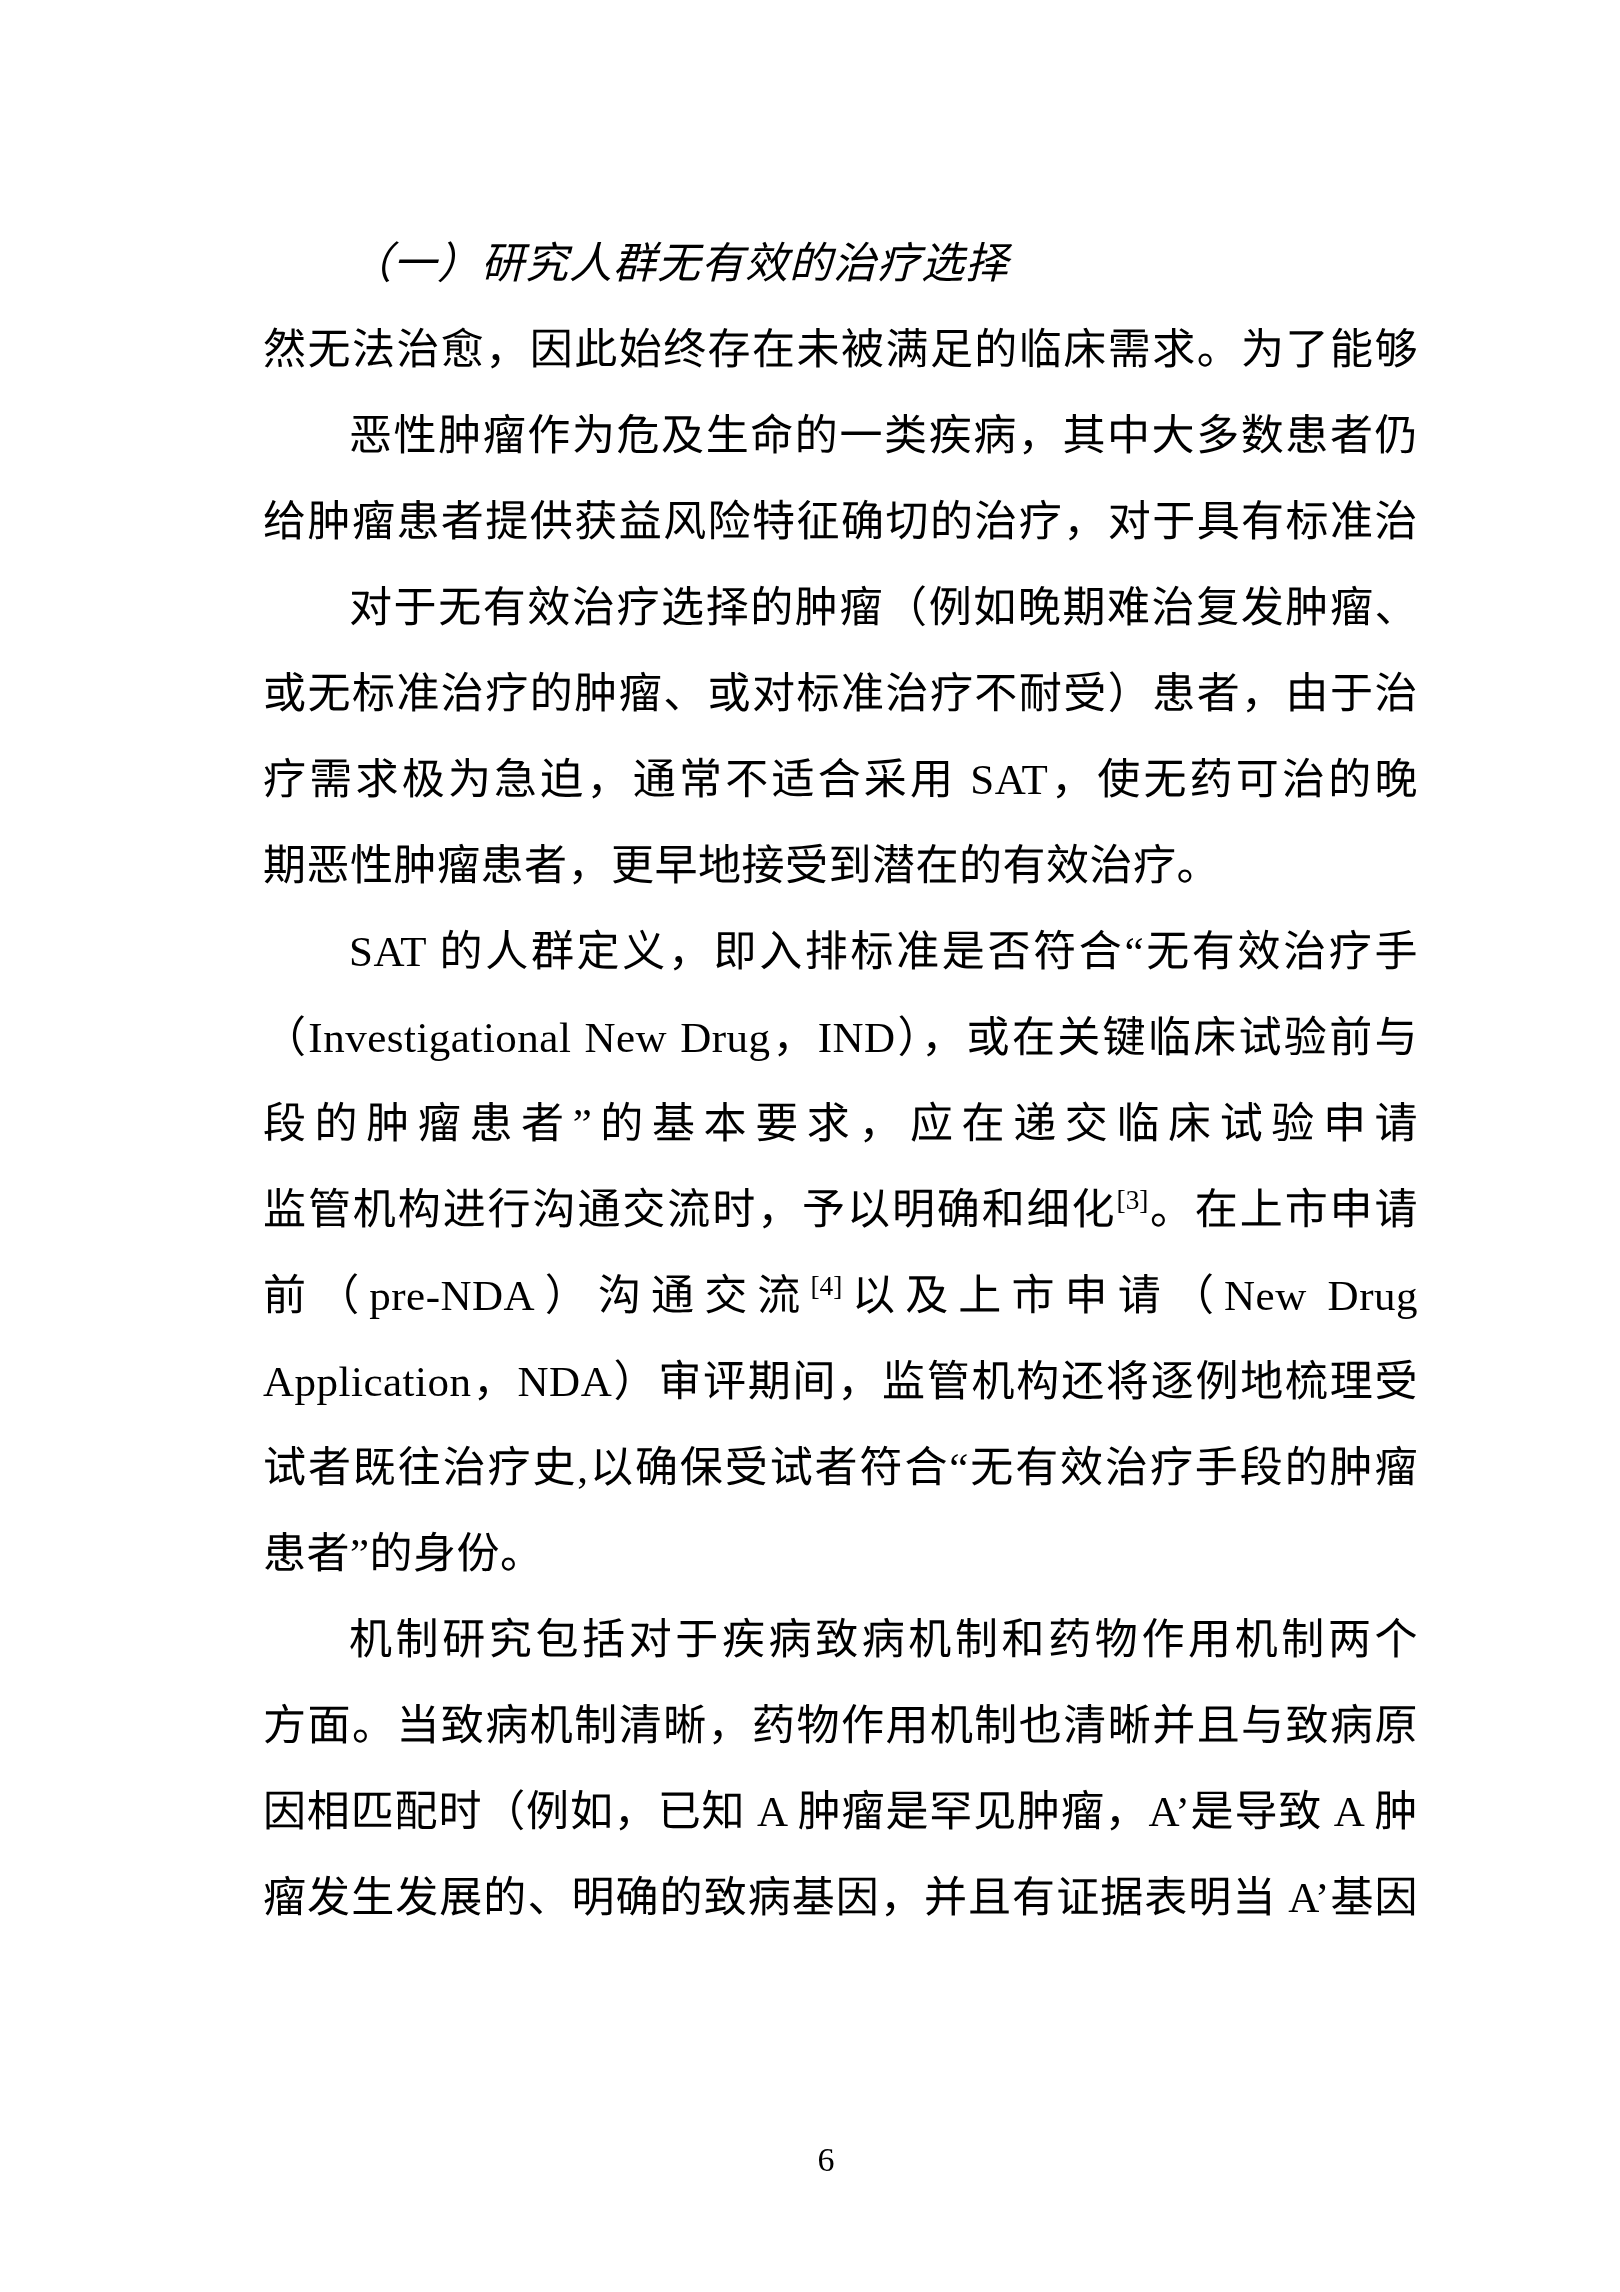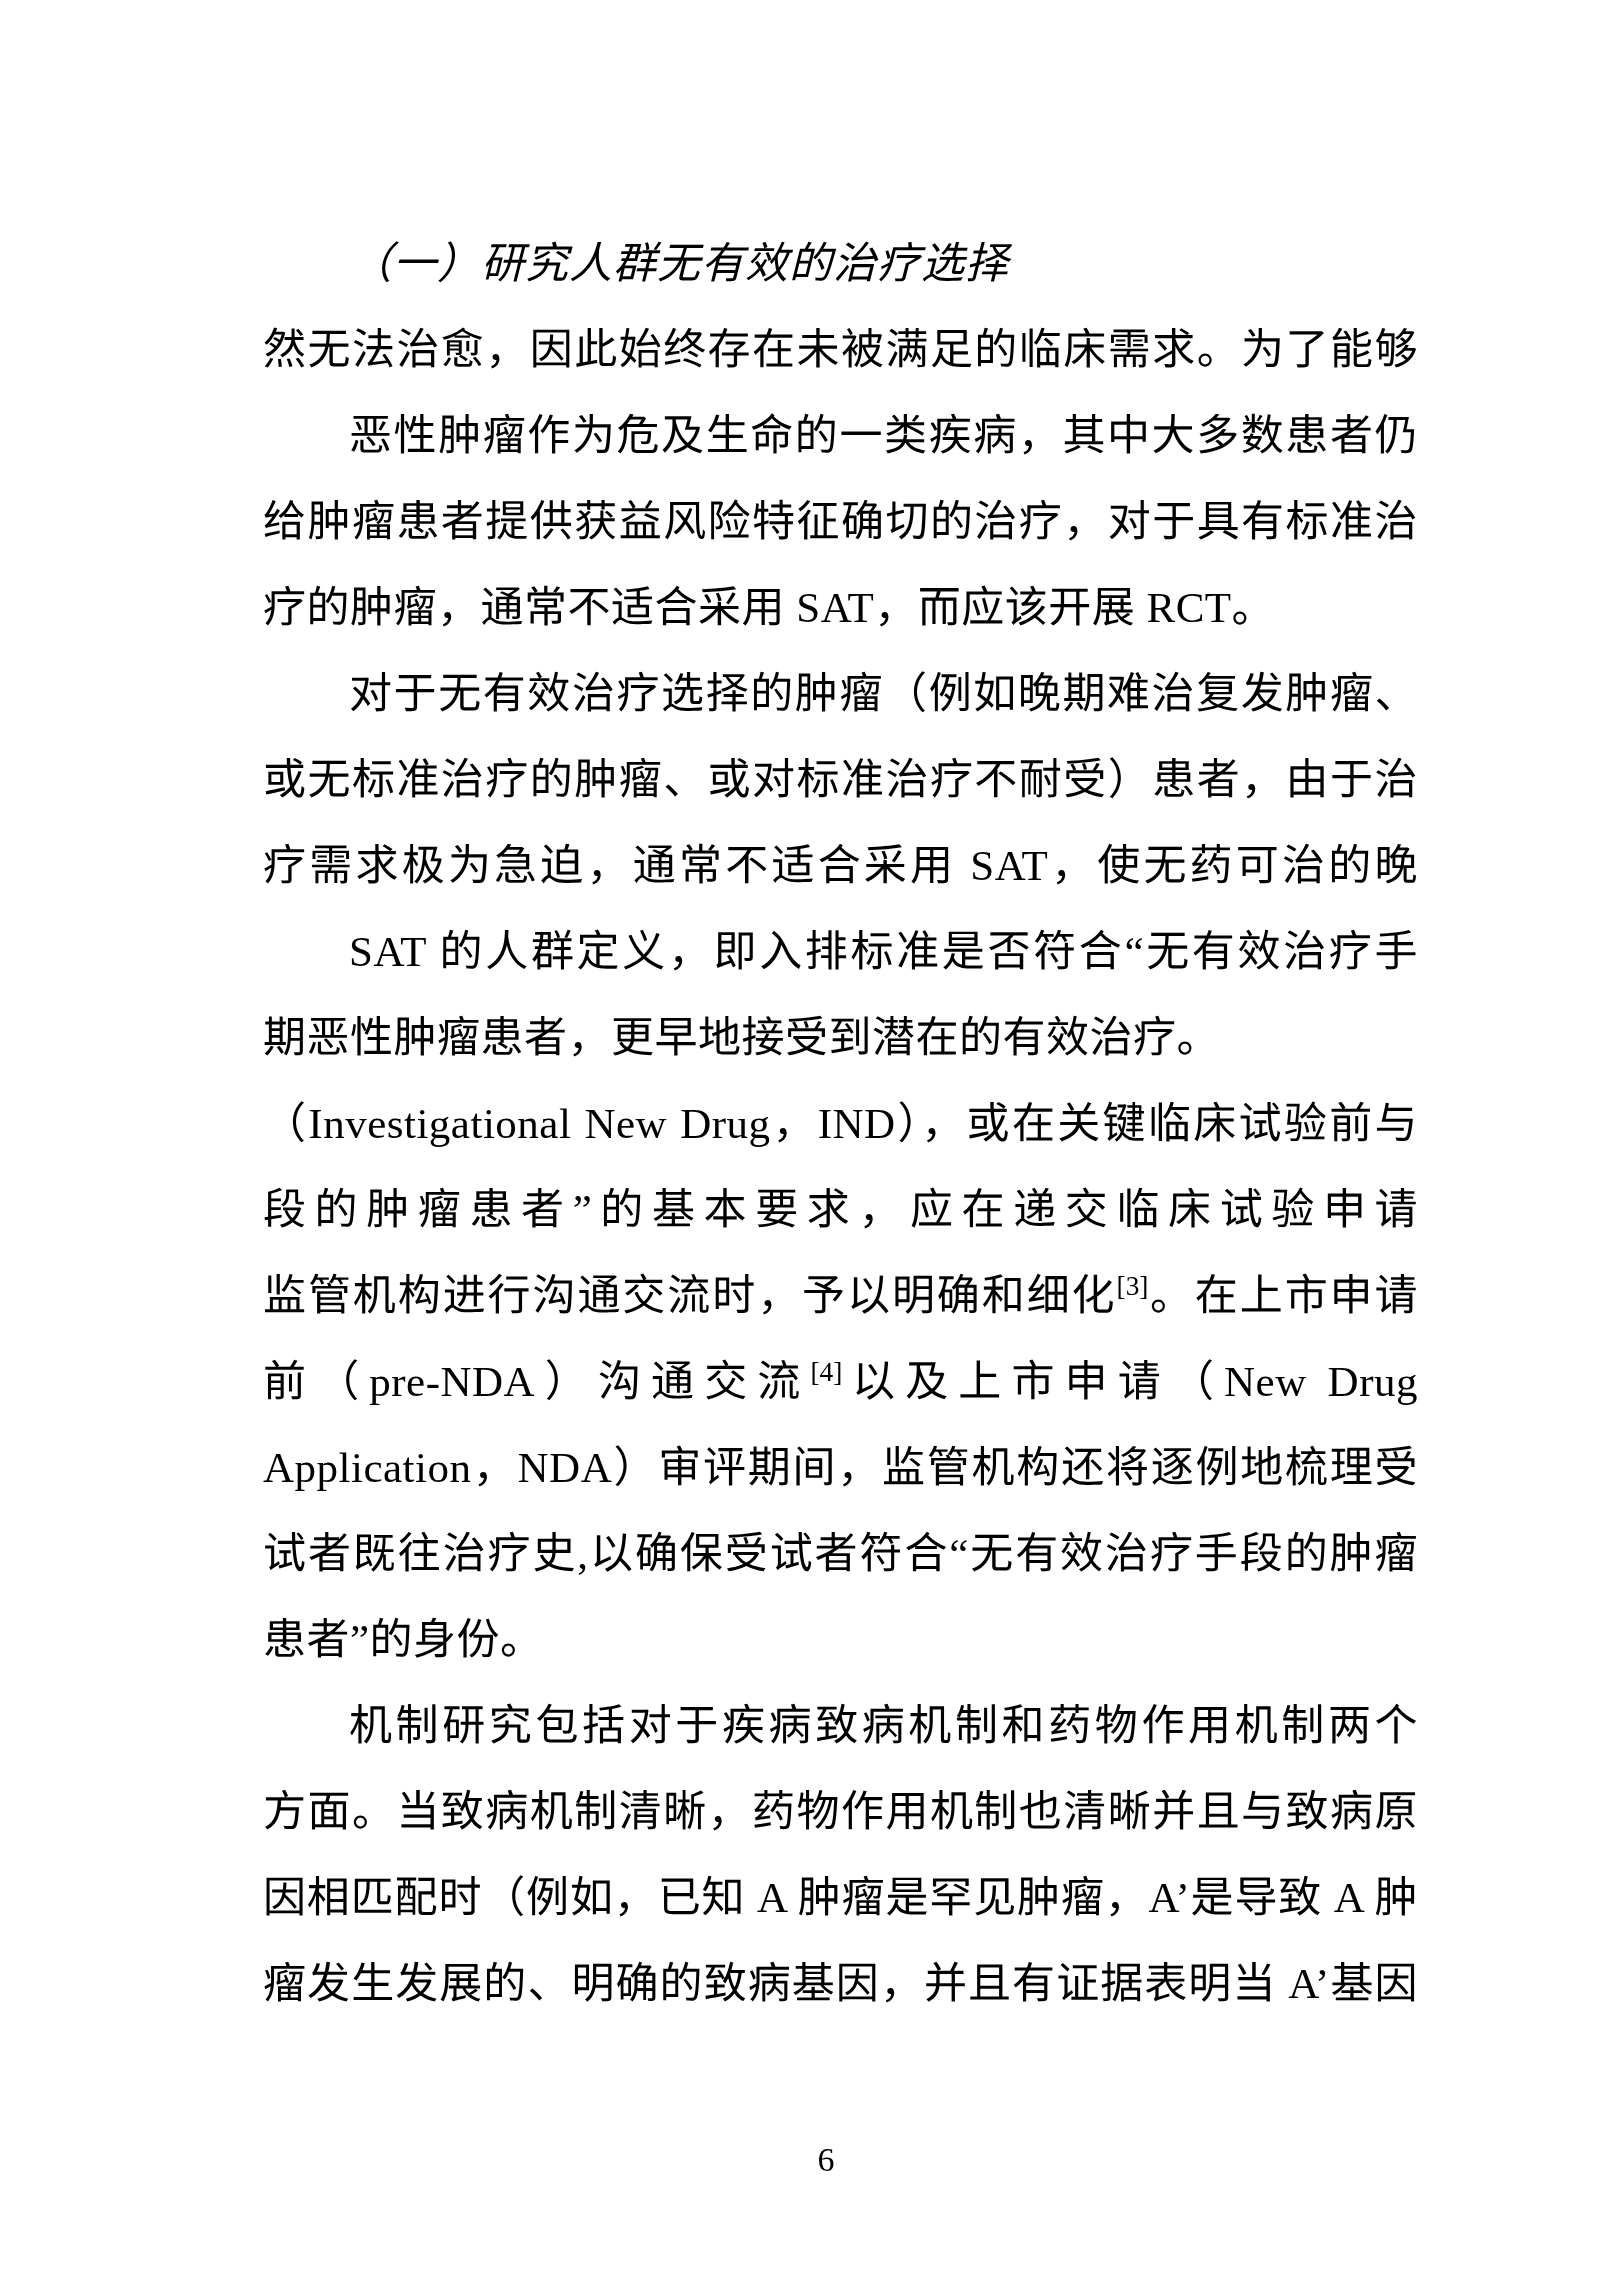--- a/index.html
+++ b/index.html
@@ -66,26 +66,25 @@
 </style>
 </head>
 <body>
 
 <div class="page">
   <div class="content">
       <div class="line indent heading">（一）研究人群无有效的治疗选择</div>
       <div class="line full">然无法治愈，因此始终存在未被满足的临床需求。为了能够</div>
       <div class="line full indent">恶性肿瘤作为危及生命的一类疾病，其中大多数患者仍</div>
       <div class="line full">给肿瘤患者提供获益风险特征确切的治疗，对于具有标准治</div>
-      <div class="line">疗的肿瘤，通常不适合采用 SAT，而应该开展 RCT。</div>
       <div class="line full indent">对于无有效治疗选择的肿瘤（例如晚期难治复发肿瘤、</div>
       <div class="line full">或无标准治疗的肿瘤、或对标准治疗不耐受）患者，由于治</div>
       <div class="line full">疗需求极为急迫，通常不适合采用 SAT，使无药可治的晚</div>
+      <div class="line">期恶性肿瘤患者，更早地接受到潜在的有效治疗。</div>
       <div class="line full indent">SAT 的人群定义，即入排标准是否符合“无有效治疗手</div>
-      <div class="line">期恶性肿瘤患者，更早地接受到潜在的有效治疗。</div>
       <div class="line full">（Investigational New Drug，IND），或在关键临床试验前与</div>
       <div class="line full">段的肿瘤患者”的基本要求，应在递交临床试验申请</div>
       <div class="line full">监管机构进行沟通交流时，予以明确和细化<sup class="fnref">[3]</sup>。在上市申请</div>
       <div class="line full">前（pre-NDA）沟通交流<sup class="fnref">[4]</sup>以及上市申请（New Drug</div>
       <div class="line full">Application，NDA）审评期间，监管机构还将逐例地梳理受</div>
       <div class="line full">试者既往治疗史,以确保受试者符合“无有效治疗手段的肿瘤</div>
       <div class="line">患者”的身份。</div>
       <div class="line full indent">机制研究包括对于疾病致病机制和药物作用机制两个</div>
       <div class="line full">方面。当致病机制清晰，药物作用机制也清晰并且与致病原</div>
       <div class="line full">因相匹配时（例如，已知 A 肿瘤是罕见肿瘤，A’是导致 A 肿</div>

